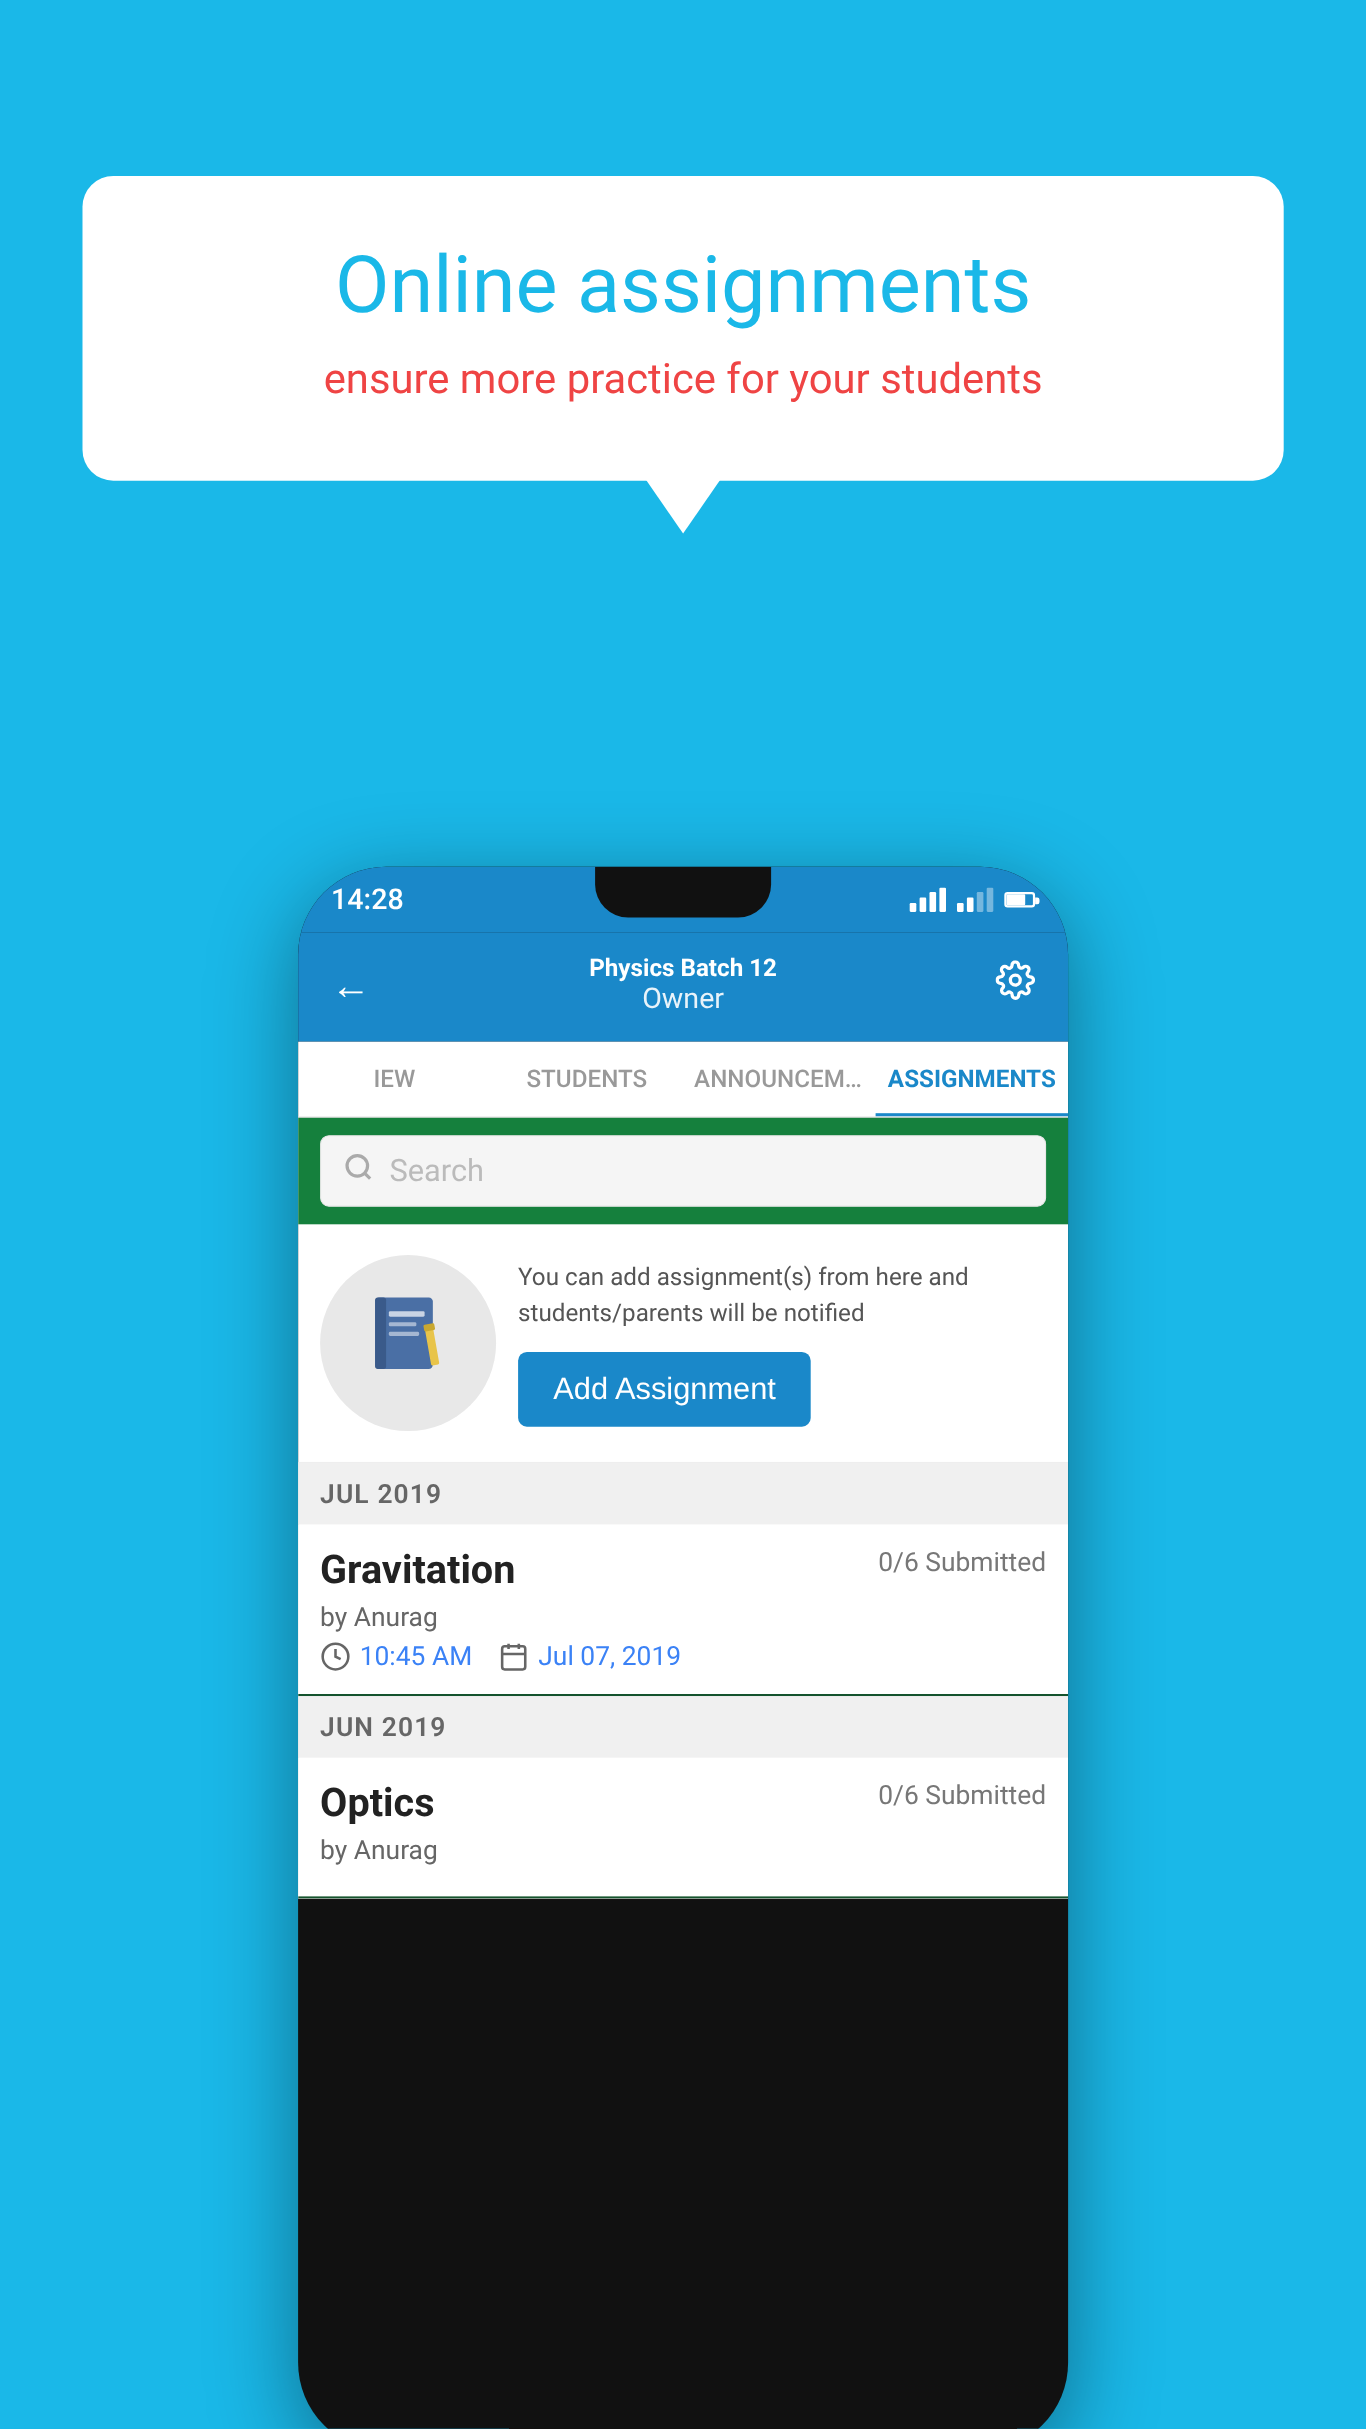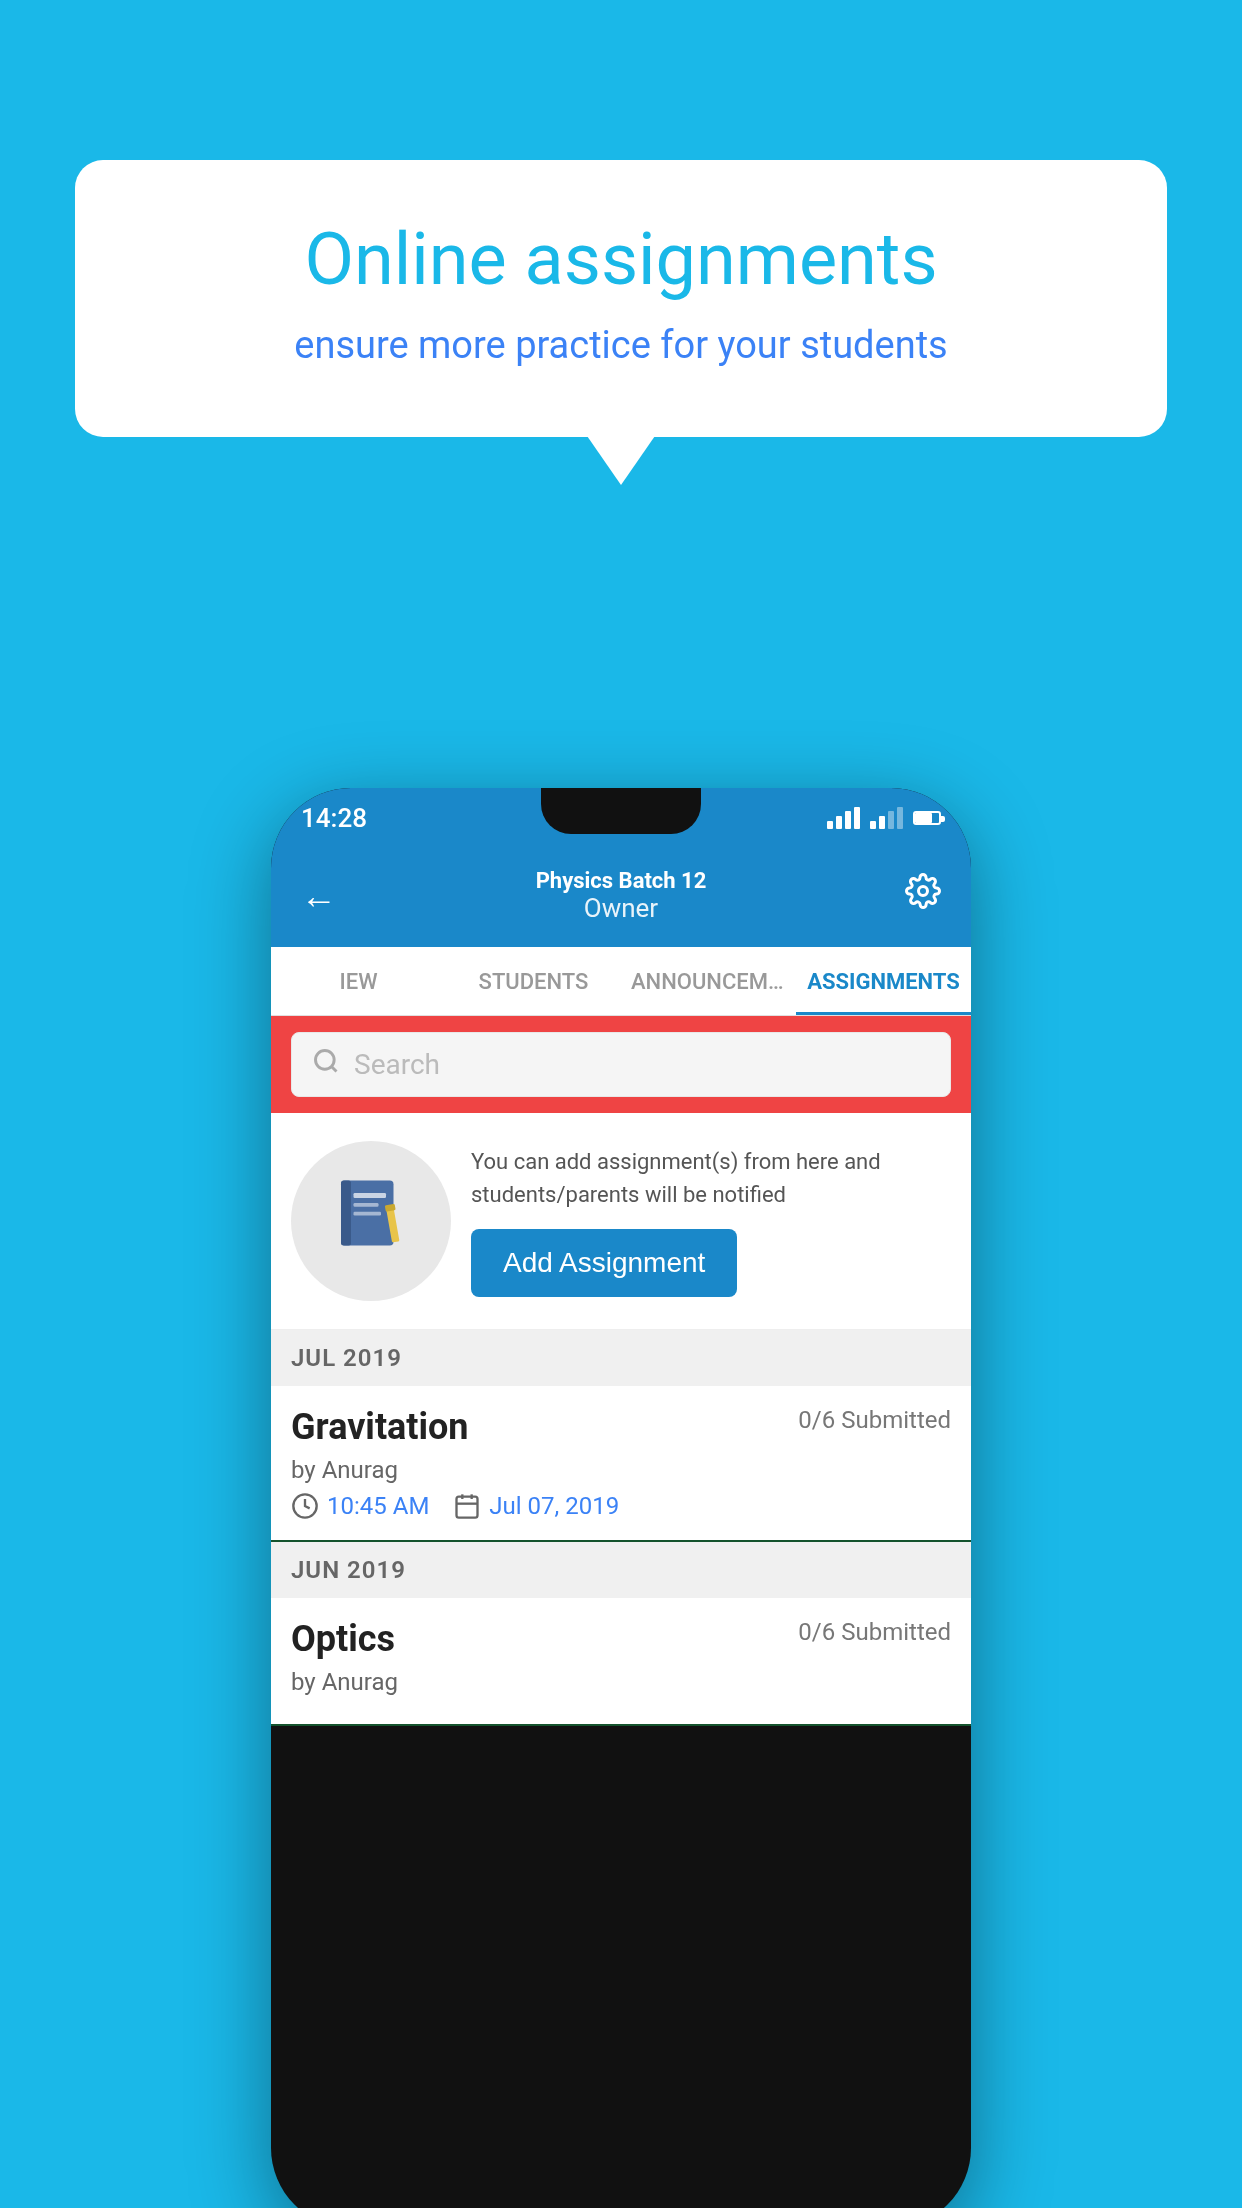--- a/index.html
+++ b/index.html
@@ -45,21 +45,21 @@
     .bubble-title {
       font-size: 72px;
       color: #1ab8e8;
       font-weight: 400;
       margin-bottom: 24px;
       line-height: 1.1;
     }
 
     .bubble-subtitle {
       font-size: 38px;
-      color: #3b82f6;
+      color: #ef4444;
       font-weight: 400;
     }
 
     
     .phone-frame {
       position: absolute;
       bottom: -20px;
       left: 50%;
       transform: translateX(-50%);
       width: 700px;
@@ -171,21 +171,21 @@
     
     .phone-content {
       background: white;
       flex: 1;
       overflow: hidden;
     }
 
     
     .search-container {
       padding: 16px 20px;
-      background: #ef4444;
+      background: #15803d;
     }
 
     .search-bar {
       background: #f5f5f5;
       border: 1px solid #e8e8e8;
       border-radius: 8px;
       display: flex;
       align-items: center;
       padding: 14px 20px;
       gap: 14px;

